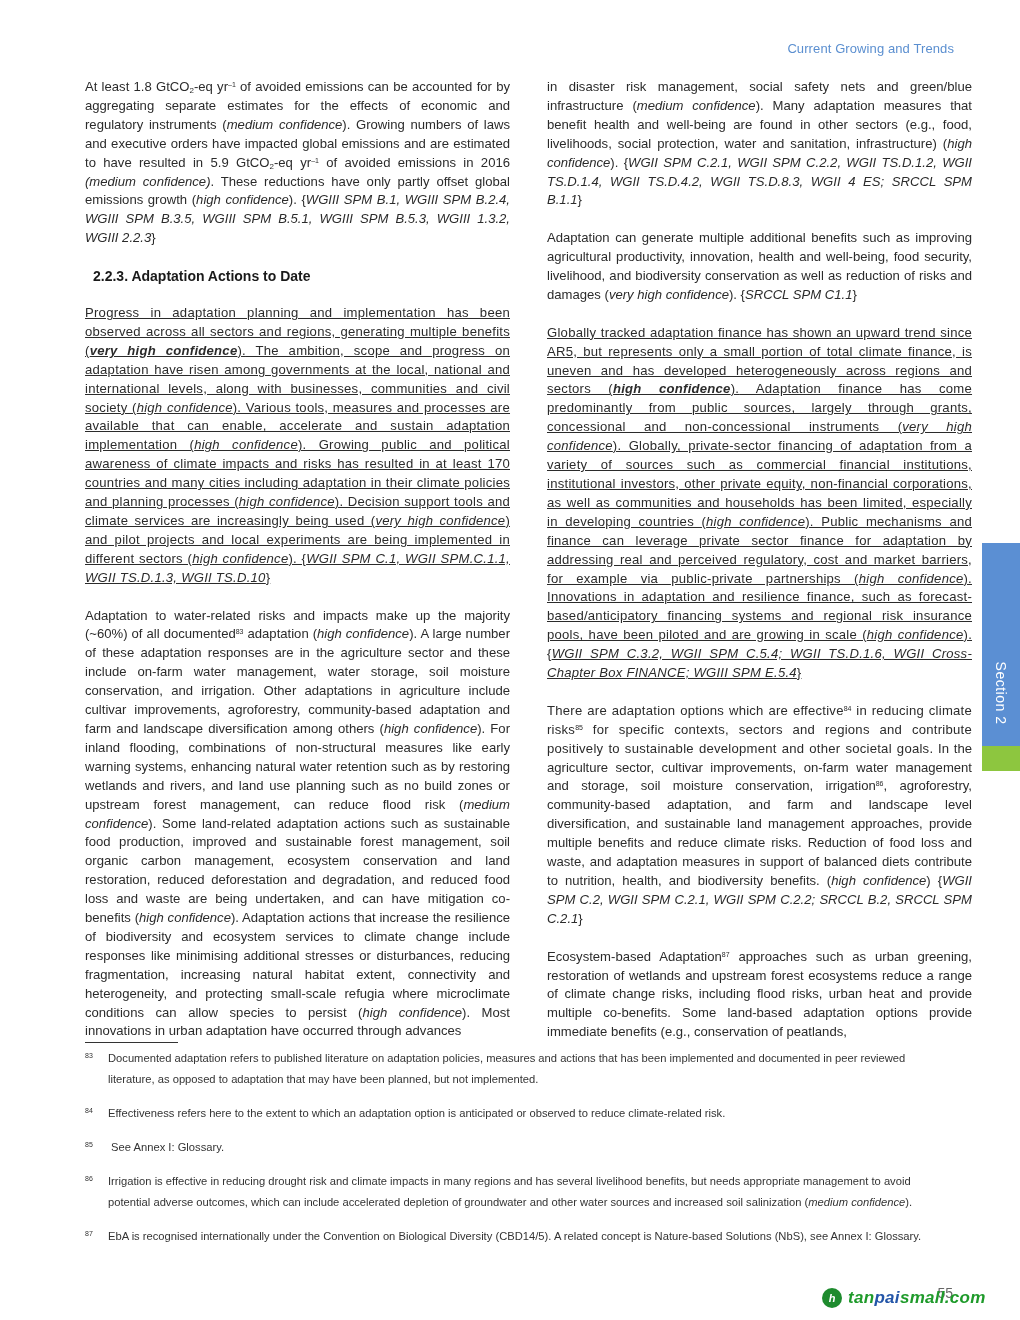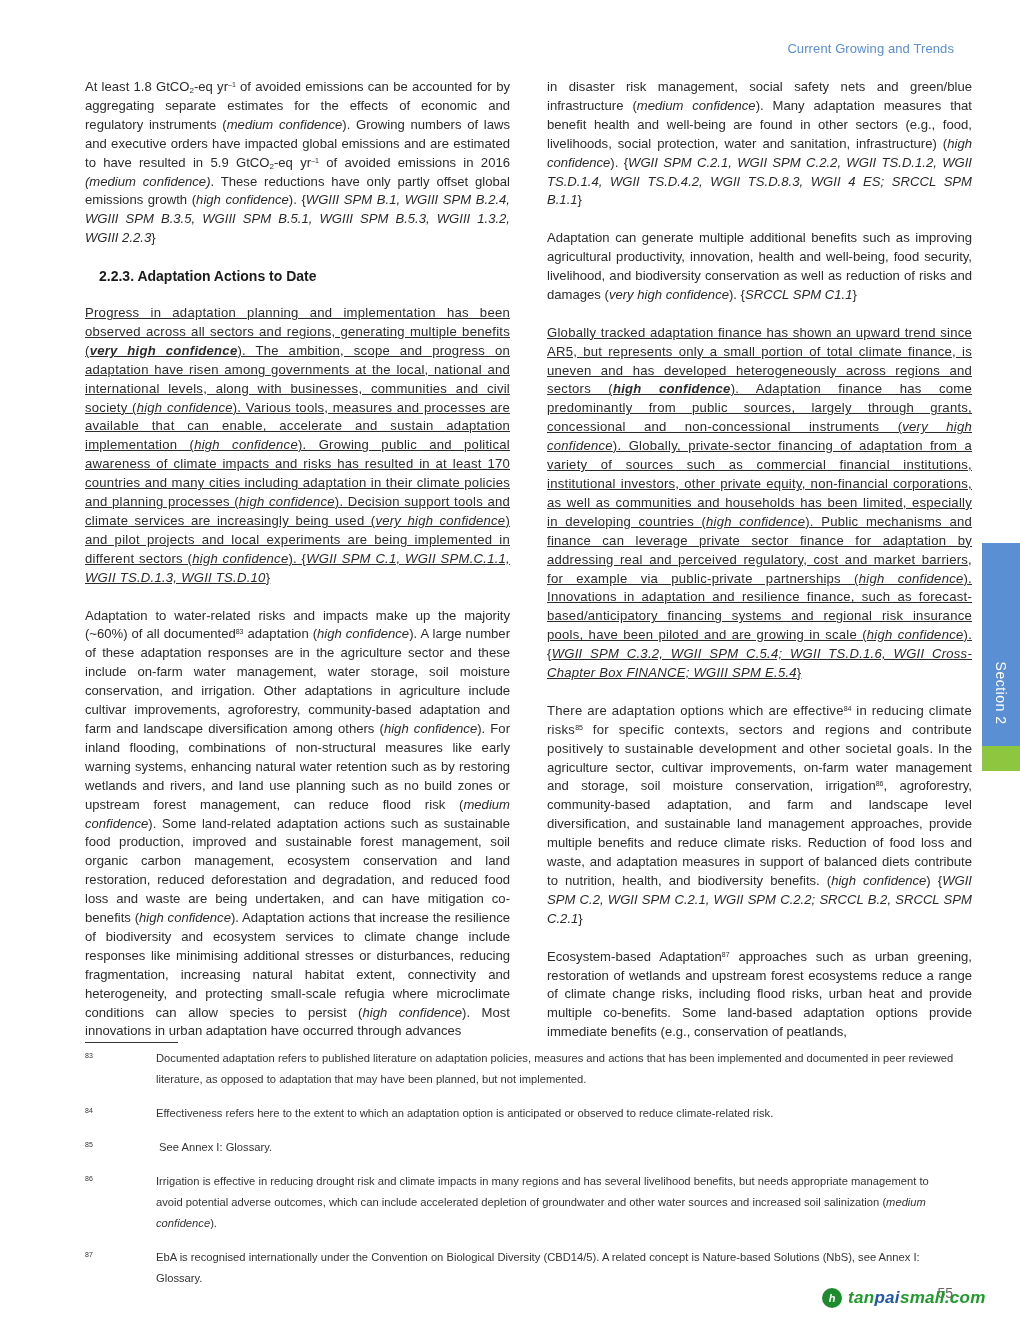--- a/index.html
+++ b/index.html
@@ -3,27 +3,27 @@
 <meta charset="utf-8">
 <style>
   html, body { margin:0; padding:0; }
   body { width:1020px; height:1320px; background:#ffffff; position:relative; overflow:hidden;
          font-family:"Liberation Sans", sans-serif; color:#2b2b2b; }
   .running-head { position:absolute; top:41px; right:66px; font-size:13px; color:#5b8fd0; letter-spacing:0.1px; }
   .col { position:absolute; top:78px; width:425px; font-size:13.1px; line-height:18.9px; text-align:justify; }
   .col-left { left:85px; }
   .col-right { left:547px; }
   .col p { margin:0 0 18.9px 0; }
-  .col h3 { margin:0 0 18px 14px; font-size:14px; font-weight:bold; color:#1a1a1a; line-height:19px; }
+  .col h3 { margin:0 0 18px 8px; font-size:14px; font-weight:bold; color:#1a1a1a; line-height:19px; }
   .col p.lead { letter-spacing:0.25px;text-decoration:underline; }
   sup { font-size:7px; line-height:0; vertical-align:4px; }
   sub { font-size:8px; line-height:0; vertical-align:-2px; }
   .fn-rule { position:absolute; left:85px; top:1042px; width:93px; border-top:1px solid #333; }
   .footnotes { position:absolute; left:85px; top:1048px; width:870px; font-size:11.2px; line-height:21px; color:#333; }
-  .fn { display:flex; margin-bottom:13px;gap:48px; }
+  .fn { display:flex; margin-bottom:13px; }
   .fn-num { width:23px; flex:0 0 23px; font-size:7px; line-height:16px; }
   .fn-text { flex:1; }
   .section-tab { position:absolute; left:982px; top:543px; width:38px; height:228px; }
   .section-tab .blue { position:absolute; left:0; top:0; width:38px; height:203px; background:#5b8fd3; }
   .section-tab .green { position:absolute; left:0; top:203px; width:38px; height:25px; background:#8dc63f; }
   .section-tab .label { position:absolute; left:19px; top:150px; transform:translate(-50%,-50%) rotate(90deg);
          color:#fff; font-size:14px; white-space:nowrap; letter-spacing:0.5px; }
   .page-num { position:absolute; top:1285px; right:67px; font-size:14px; color:#666; }
   .watermark { position:absolute; left:822px; top:1288px; display:flex; align-items:center; gap:6px; }
   .wm-logo { width:20px; height:20px; border-radius:50%; background:#1e8b2e; color:#fff; font-size:11px;

